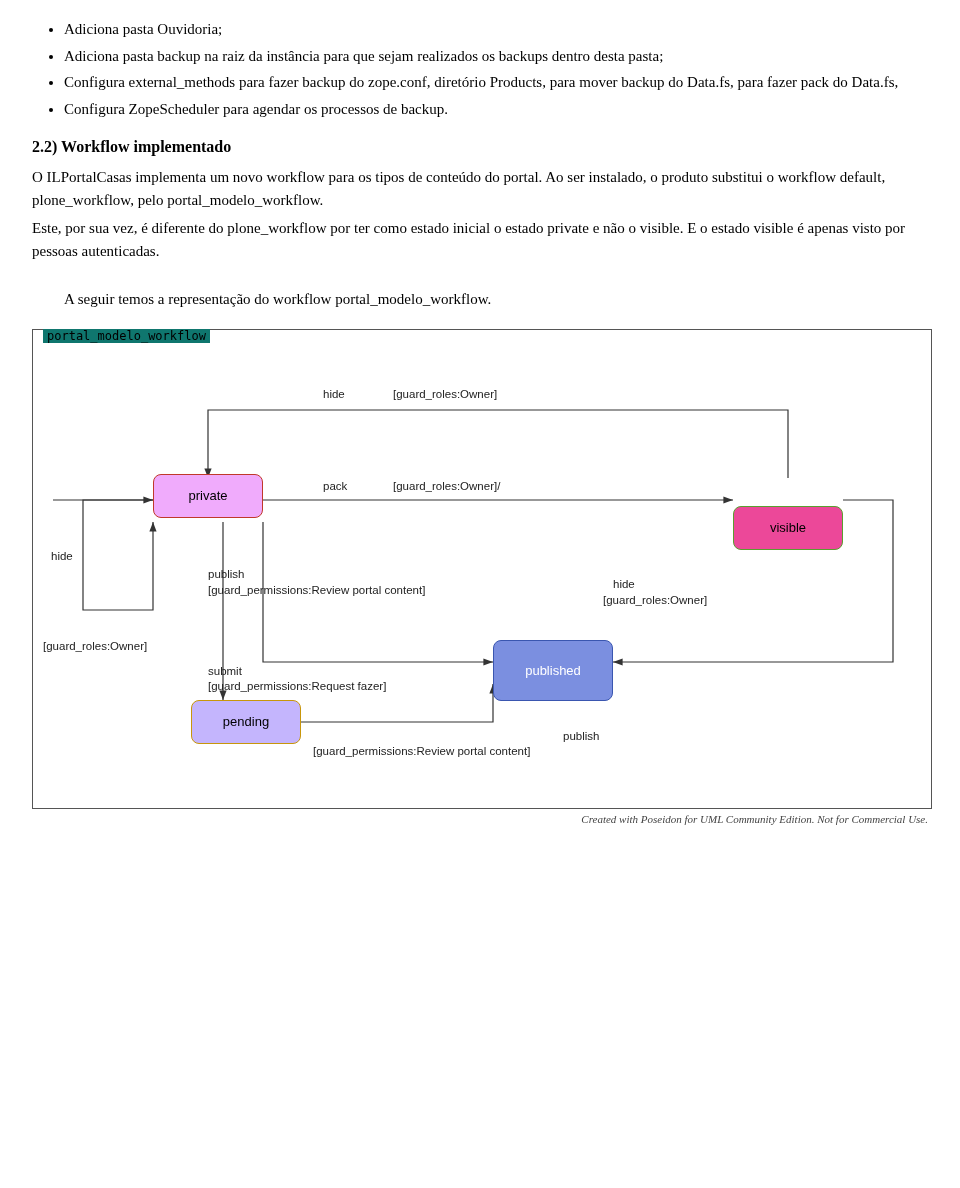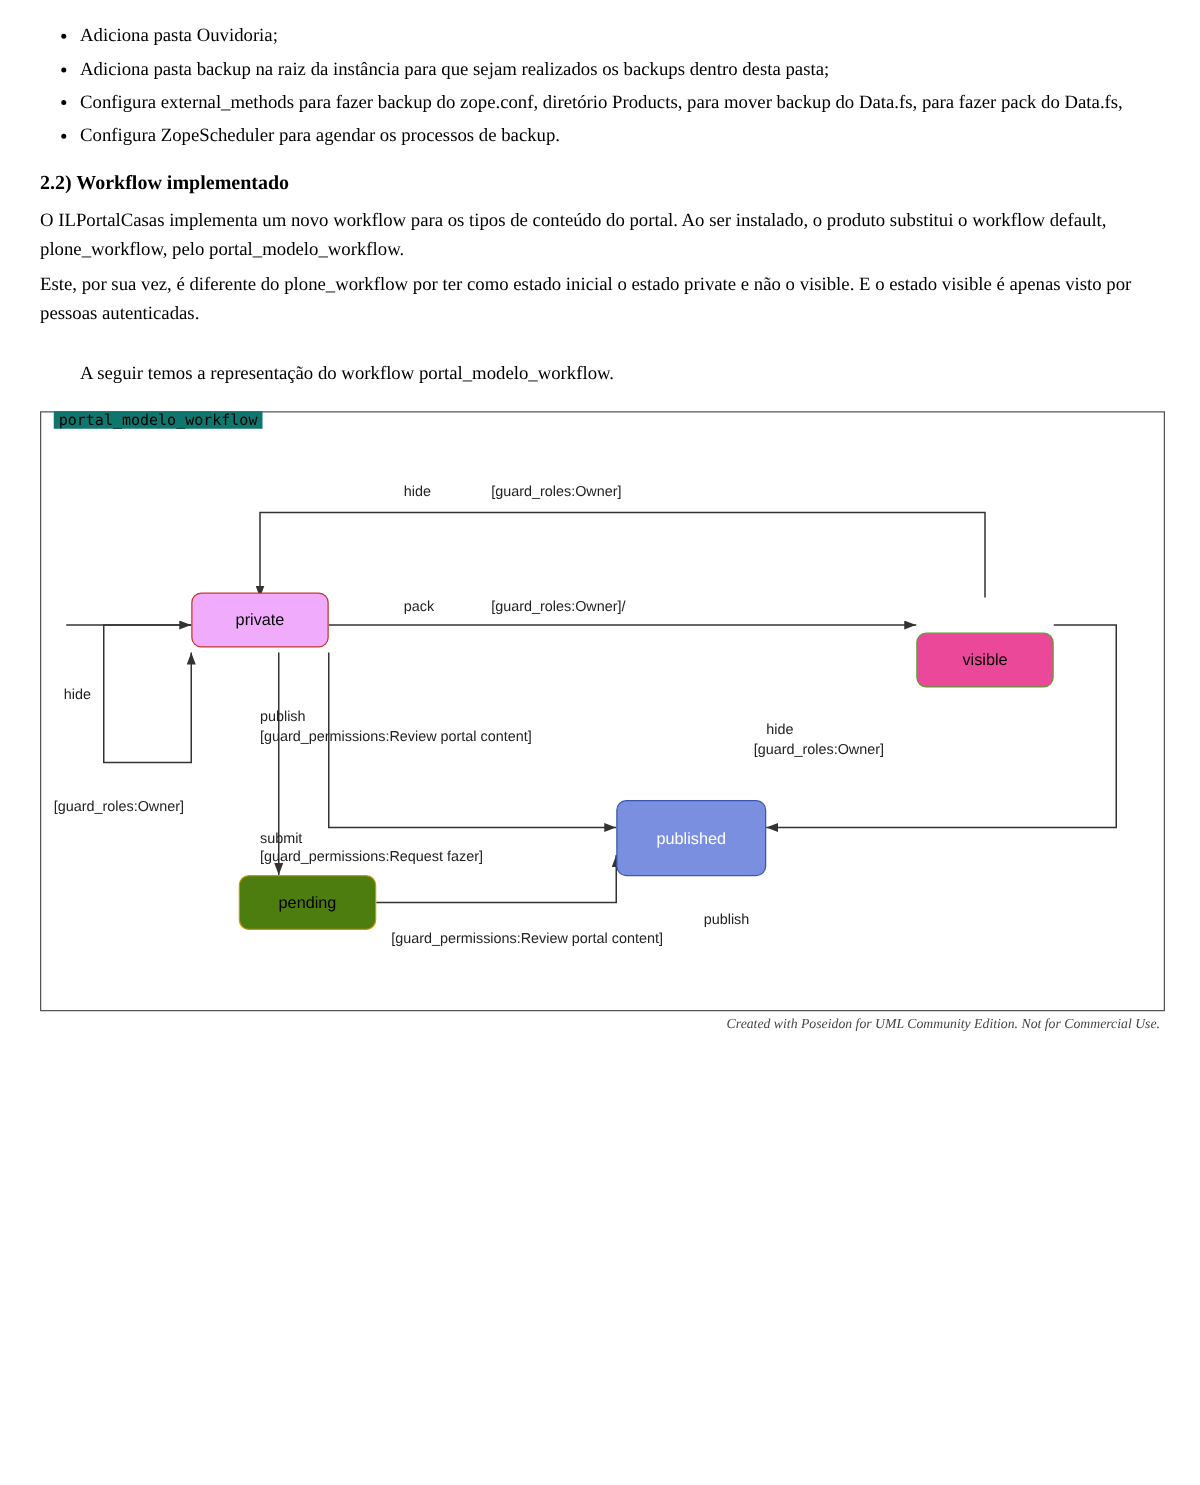--- a/index.html
+++ b/index.html
@@ -79,21 +79,21 @@
     .state-published {
       background: #7b8fe0;
       border: 1.5px solid #3a56b0;
       left: 460px;
       top: 310px;
       width: 120px;
       height: 61px;
       color: #fff;
     }
     .state-pending {
-      background: #4d7c0f;
+      background: #c4b5fd;
       border: 1.5px solid #c8960a;
       left: 158px;
       top: 370px;
       width: 110px;
       height: 44px;
     }
     .diagram-text {
       position: absolute;
       font-size: 11.5px;
       font-family: sans-serif;

